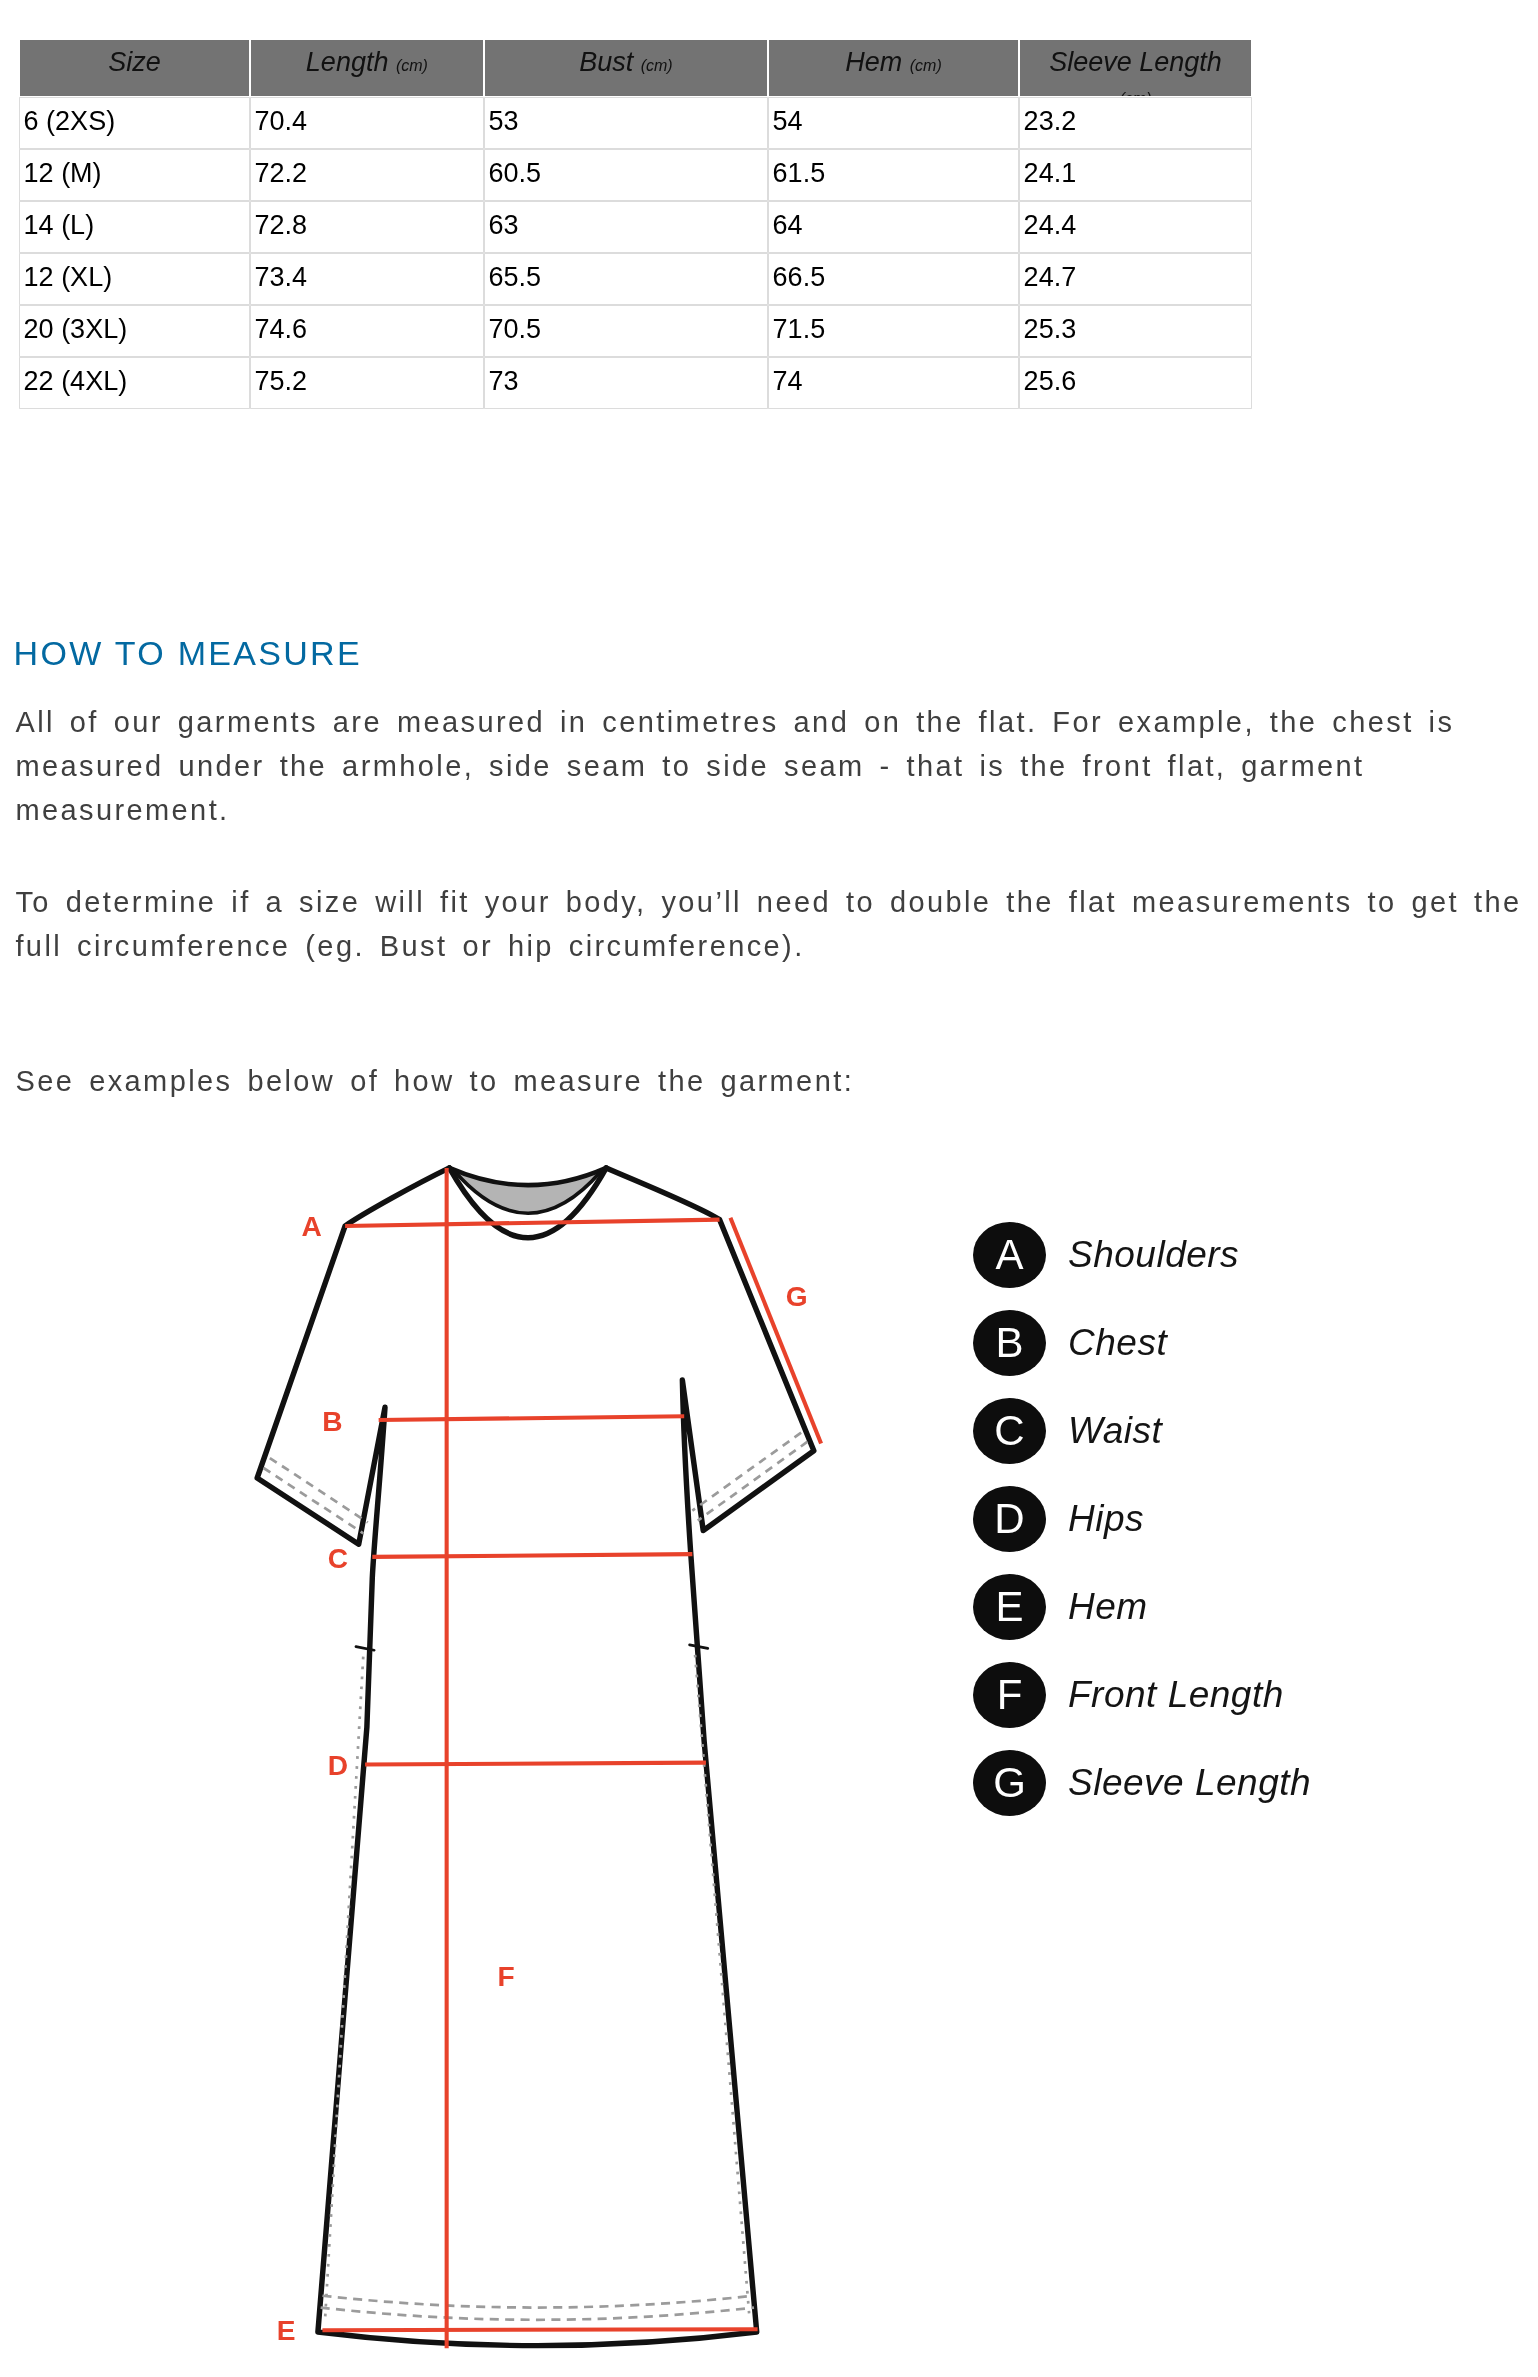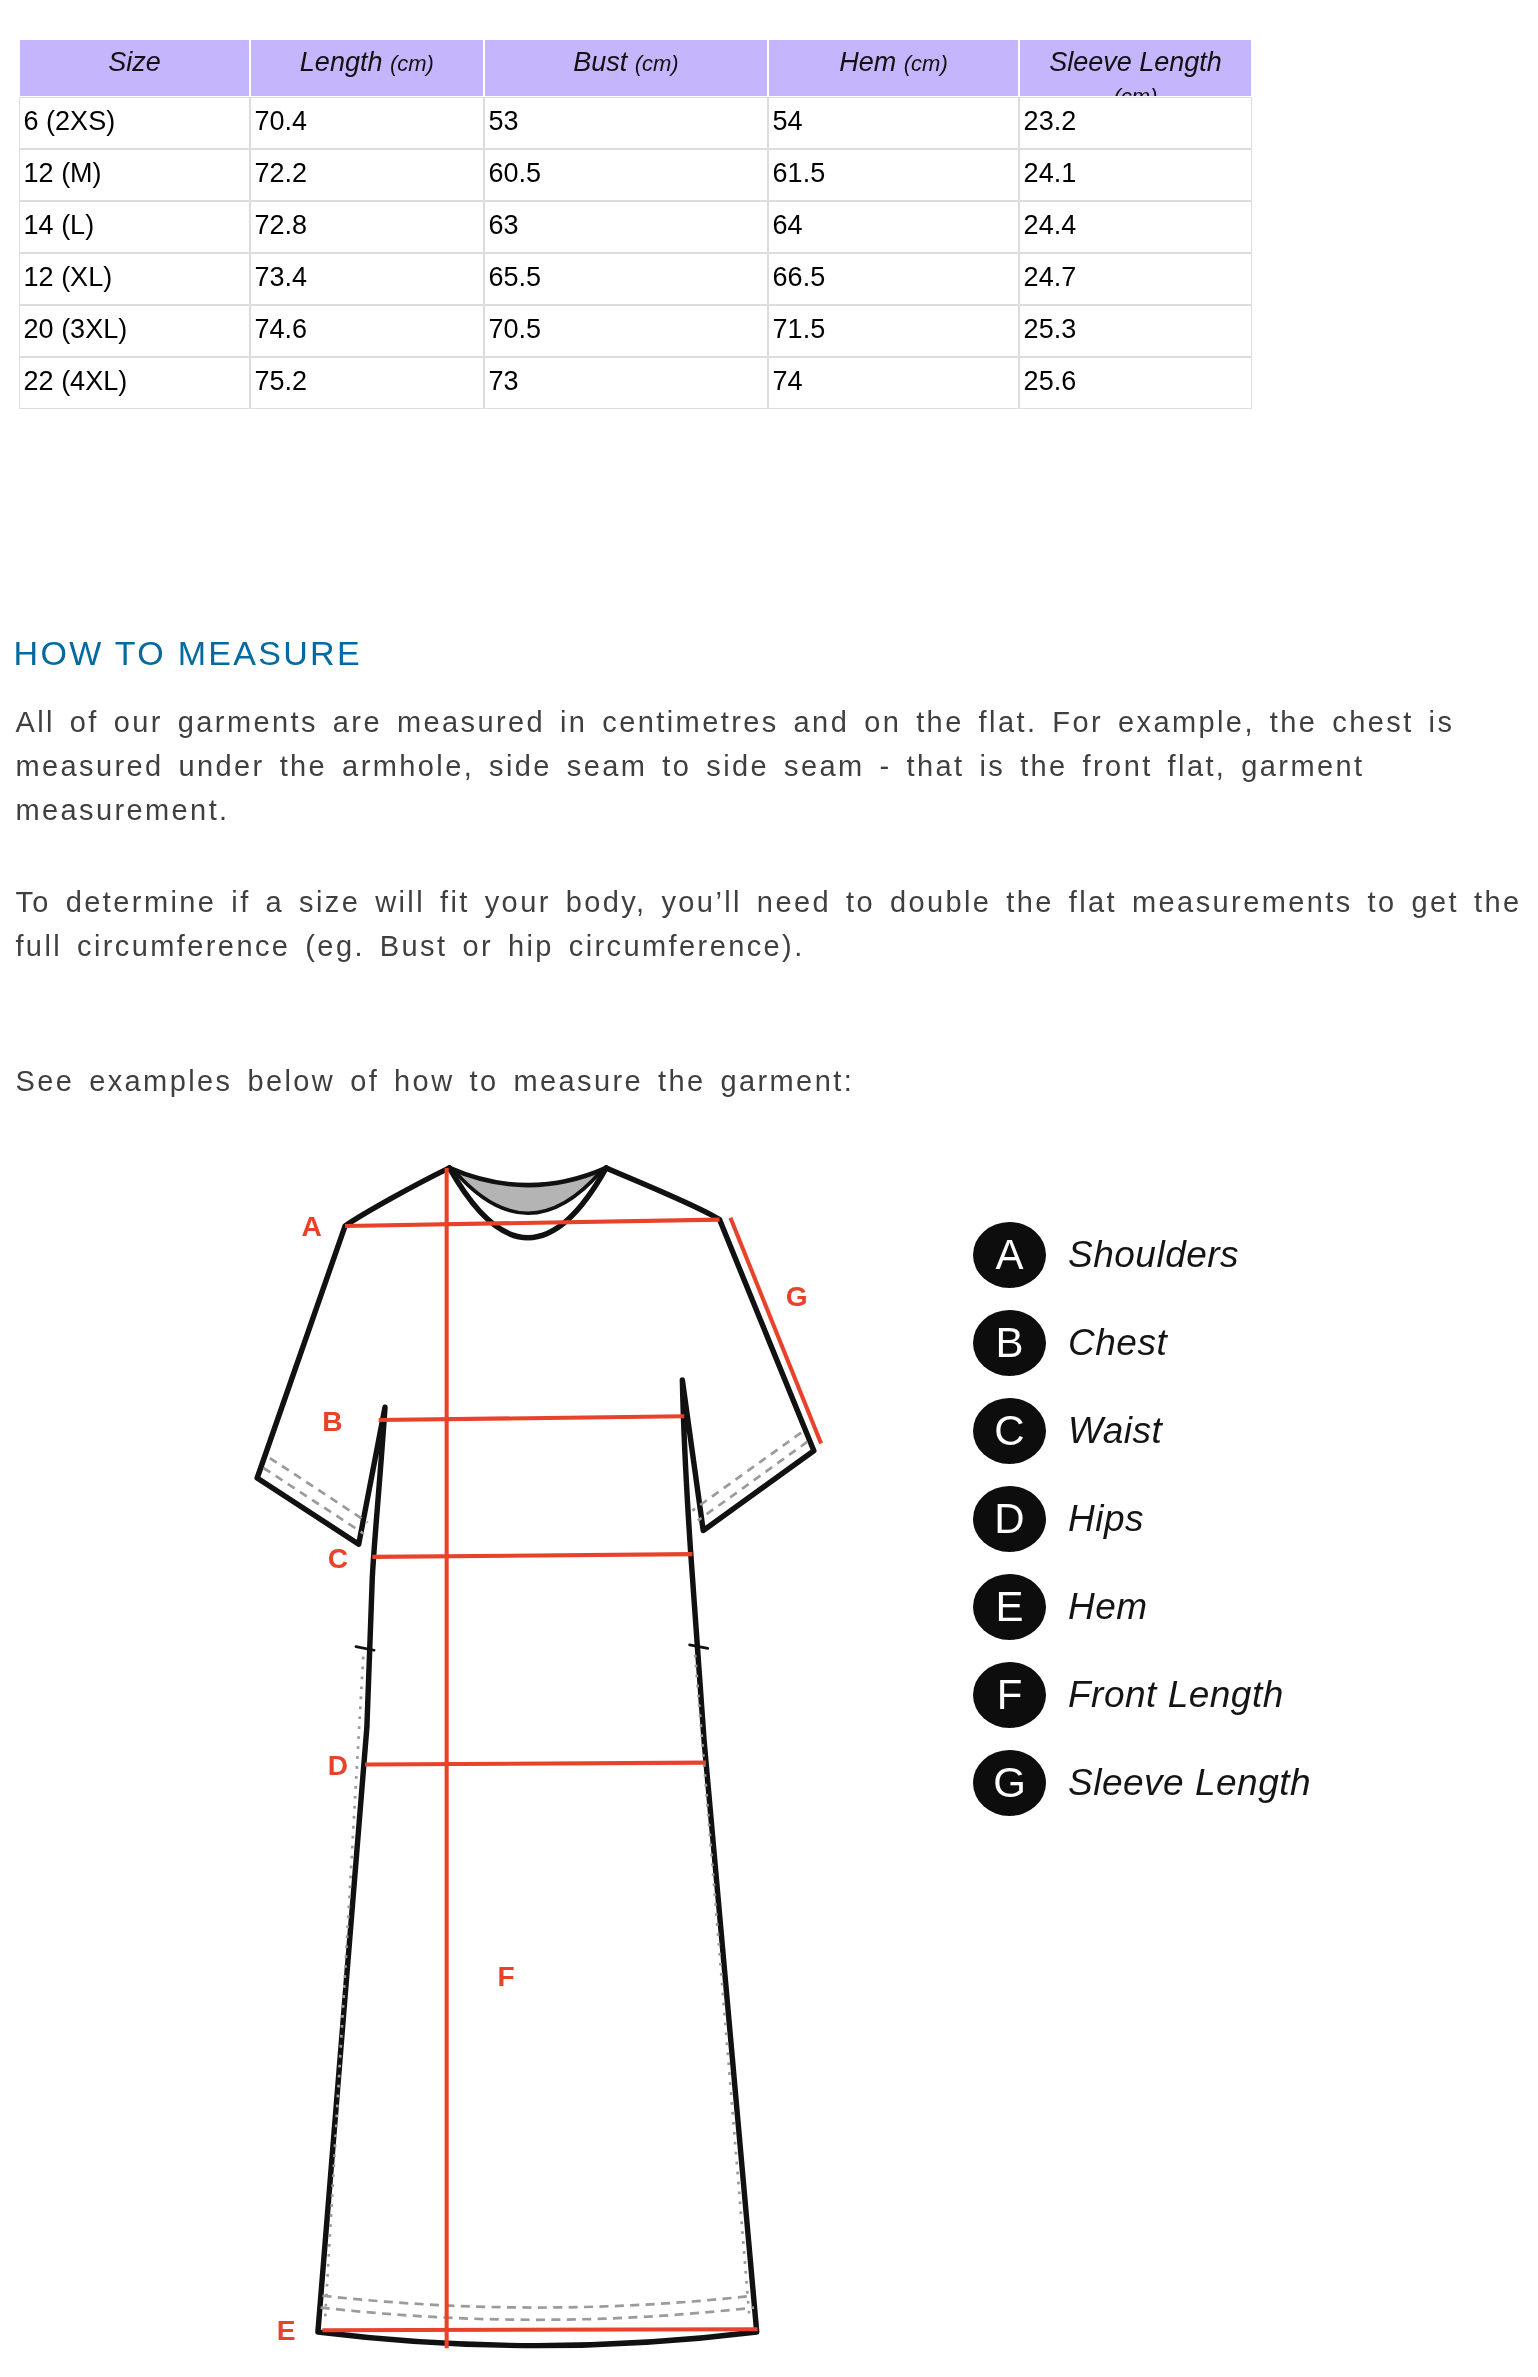--- a/index.html
+++ b/index.html
@@ -6,28 +6,28 @@
   body{
     width:1539px;height:2377px;position:relative;background:#ffffff;
     font-family:"Liberation Sans", sans-serif;color:#222;overflow:hidden;
   }
   
   table.size-chart{
     position:absolute;left:18px;top:38px;width:1235px;
     border-collapse:separate;border-spacing:2.7px;table-layout:fixed;
   }
   table.size-chart th{
-    background:#c4b5fd;font-style:italic;font-weight:normal;
+    background:#737373;font-style:italic;font-weight:normal;
     font-size:27px;color:#111;height:50px;padding:0 11px;overflow:hidden;
     vertical-align:top;text-align:center;margin-top:48px;
   }
   table.size-chart th .th-inner{
     height:50px;overflow:hidden;line-height:33px;padding-top:6.3px;
   }
-  table.size-chart th .col-unit{font-size:22px;white-space:nowrap;}
+  table.size-chart th .col-unit{font-size:16px;white-space:nowrap;}
   table.size-chart td{
     background:#ffffff;box-shadow:0 0 0 0.9px #d9d9d9;
     font-size:27px;color:#000;text-align:left;vertical-align:top;
     height:50px;padding:7.3px 3.6px 0 3.6px;line-height:31px;box-sizing:border-box;
   }
   
   .htm-heading{
     position:absolute;left:13.6px;top:606px;font-size:34px;font-weight:400;
     letter-spacing:2.3px;color:#0369a1;white-space:nowrap;
   }

